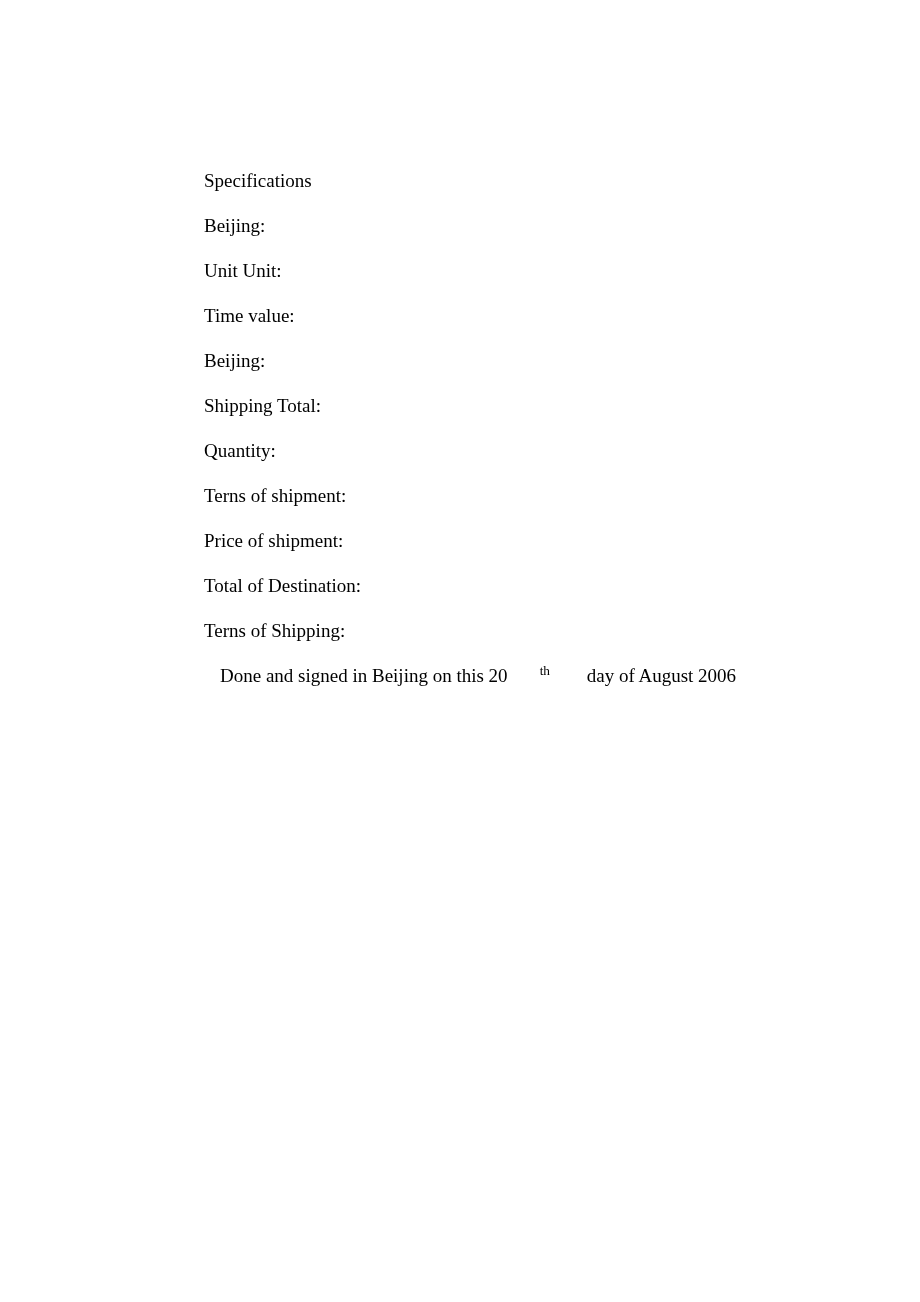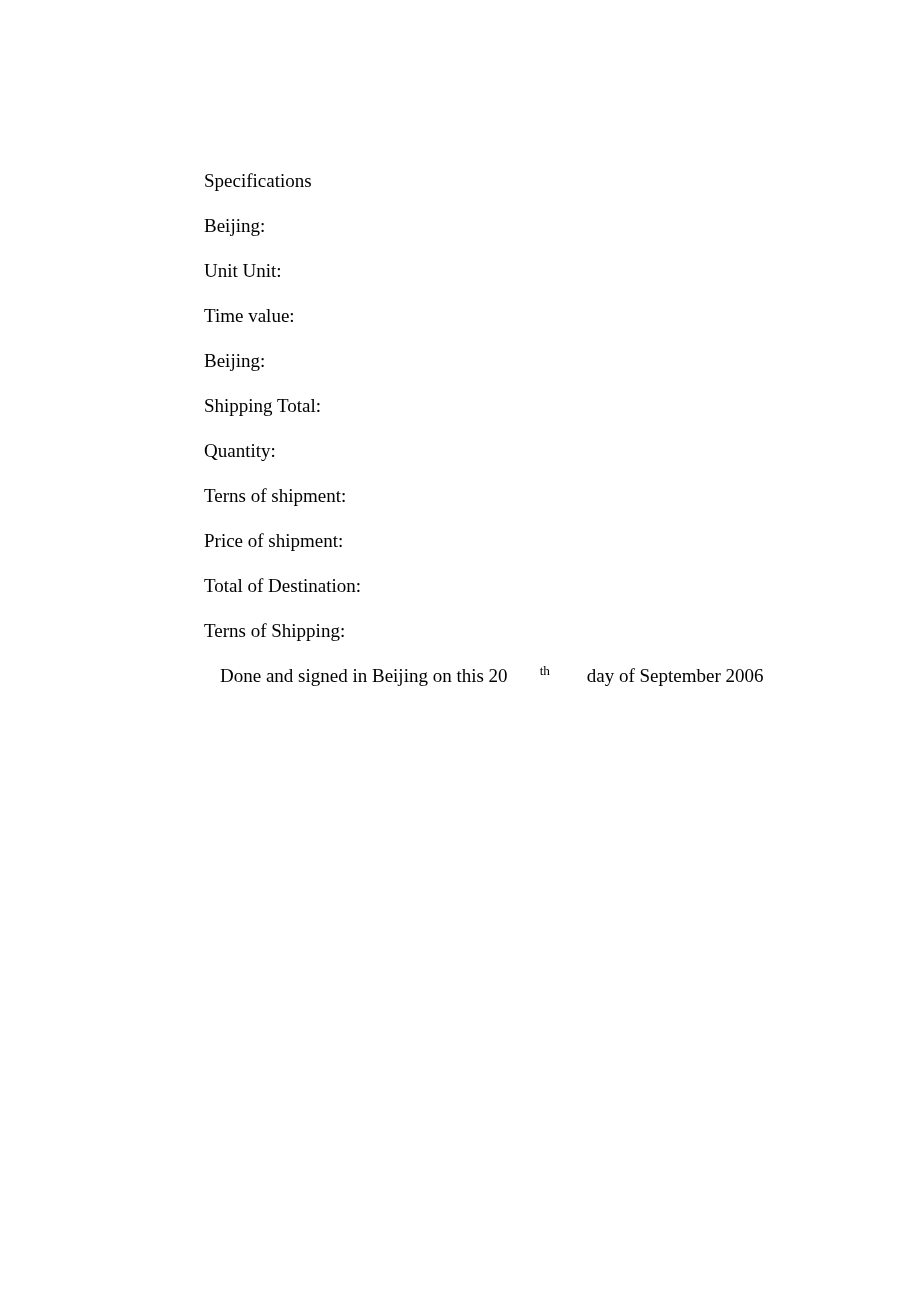--- a/index.html
+++ b/index.html
@@ -34,13 +34,13 @@
 <div class="line">Beijing:</div>
 <div class="line">Unit Unit:</div>
 <div class="line">Time value:</div>
 <div class="line">Beijing:</div>
 <div class="line">Shipping Total:</div>
 <div class="line">Quantity:</div>
 <div class="line">Terns of shipment:</div>
 <div class="line">Price of shipment:</div>
 <div class="line">Total of Destination:</div>
 <div class="line">Terns of Shipping:</div>
-<div class="line"><span>Done and signed in Beijing on this 20</span><sup>th</sup><span> day of September 2006</span></div>
+<div class="line"><span>Done and signed in Beijing on this 20</span><sup>th</sup><span> day of August 2006</span></div>
 
 </body></html>

